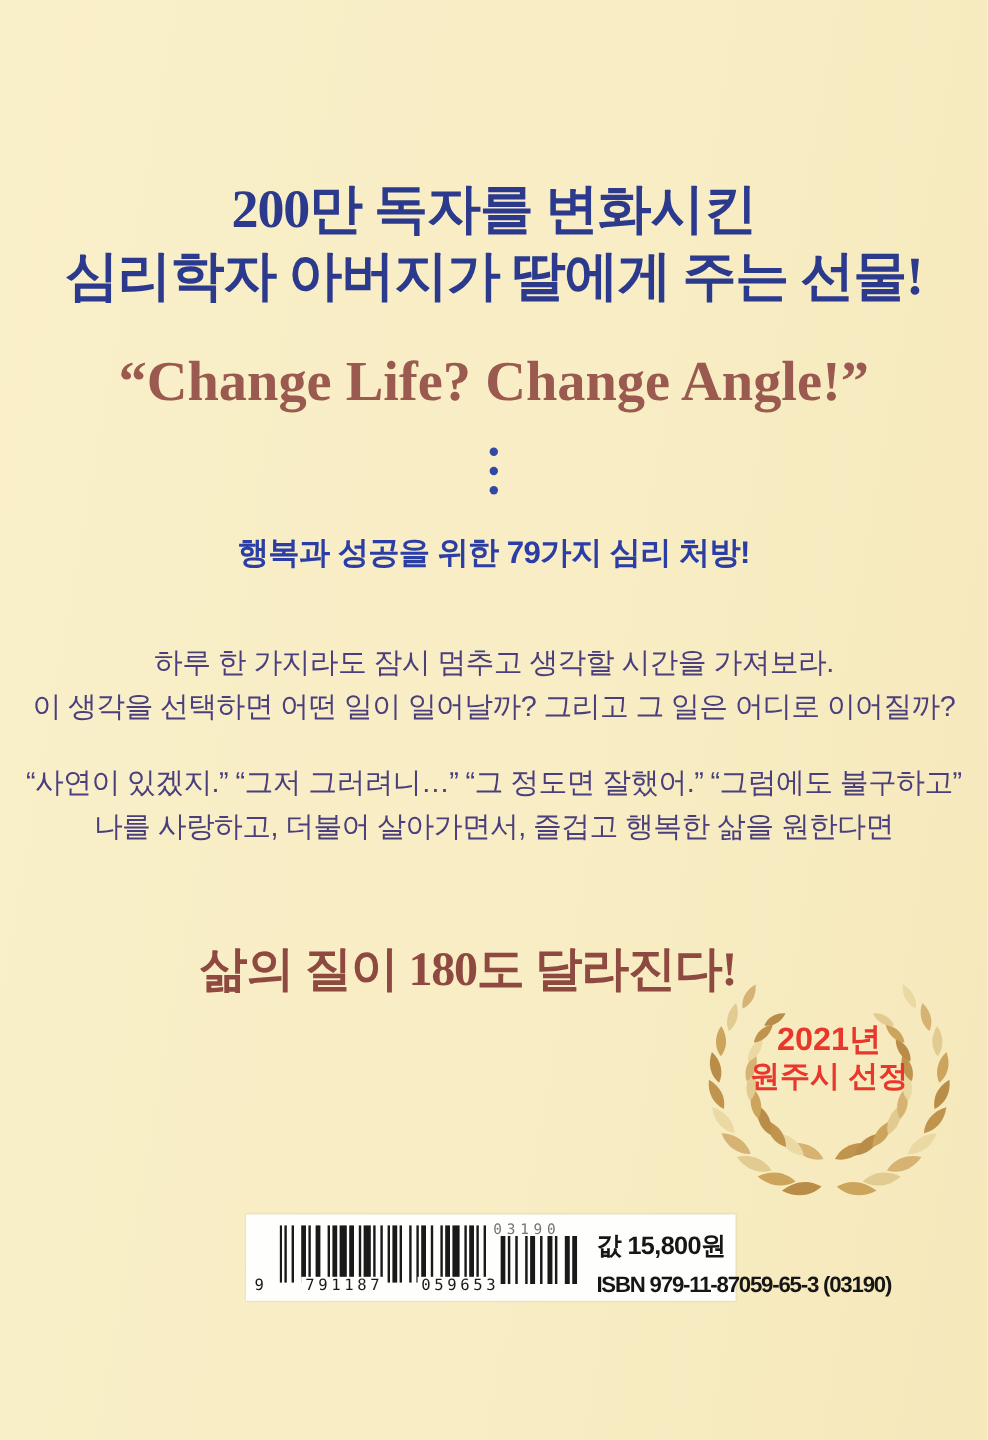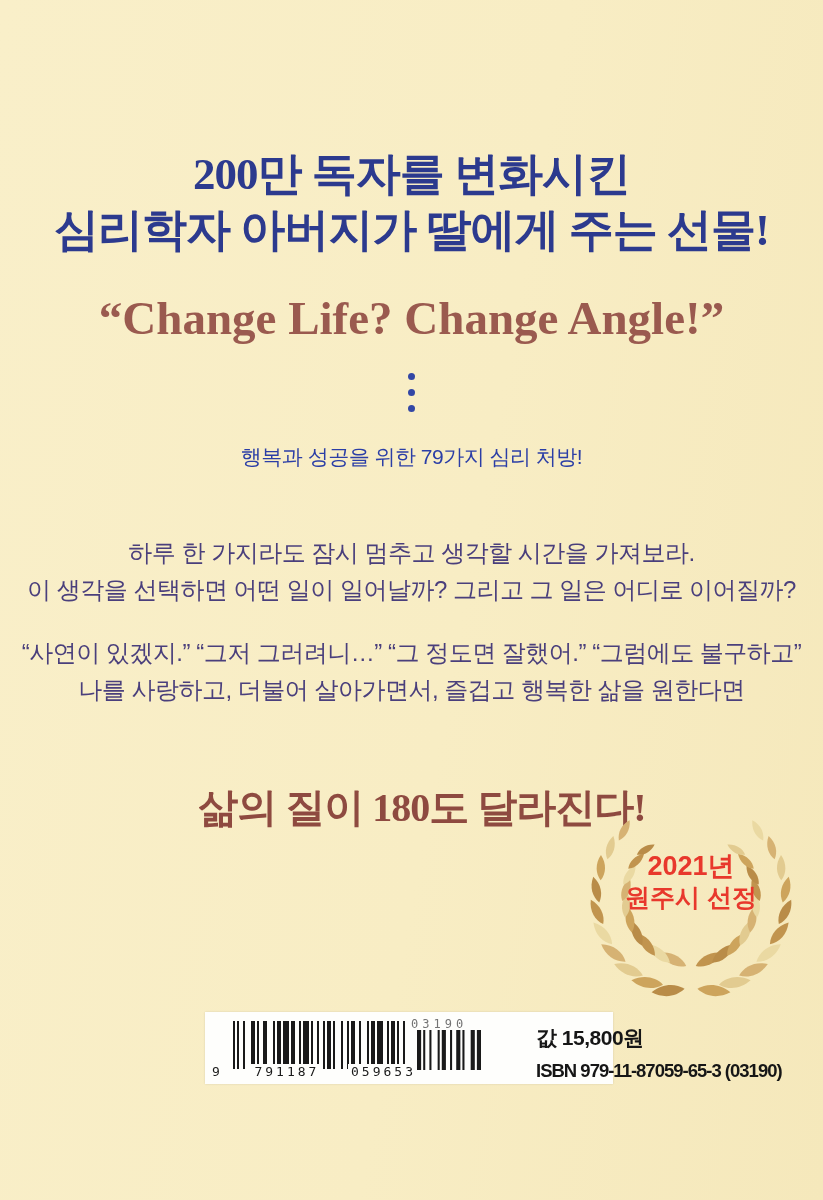--- a/index.html
+++ b/index.html
@@ -27,39 +27,39 @@
     font-weight:700;font-size:47px;line-height:52px;
     color:#9a5a4f;
   }
   .dots{top:364px;}
   .dots i{
     display:block;width:7px;height:7px;border-radius:50%;
     background:#3347a5;margin:9px auto;
   }
   .sub-headline{
     top:443px;
-    font-weight:400;font-size:21px;
+    font-weight:700;font-size:26px;
     color:#2b3ea6;letter-spacing:-0.5px;
   }
   .para{
     font-family:Liberation Sans, sans-serif;
     font-size:24px;line-height:37px;
     color:#4a3f7c;letter-spacing:-0.5px;
   }
   .para1{top:534px;}
   .para2{top:634px;}
   .para2 .strong-line{
     display:block;margin-top:6px;
     font-weight:700;font-size:30px;color:#453a78;
   }
   .tagline{
     top:780px;left:0;width:780px;text-align:center;
     font-family:"Liberation Serif","DejaVu Serif",serif;
     font-weight:700;font-size:40px;
-    color:#8e4a40;letter-spacing:-1px;margin-left:32px;
+    color:#8e4a40;letter-spacing:-1px;
   }
   .badge{
     top:792px;left:562px;width:258px;height:220px;
   }
   .badge svg{position:absolute;left:0;top:0;width:258px;height:220px;}
   .badge-text{
     position:absolute;left:0;top:59px;width:258px;
     text-align:center;color:#e8382c;font-weight:700;
   }
   .badge-text .b1{font-size:27px;line-height:31px;}
@@ -78,21 +78,21 @@
     font-family:"DejaVu Sans Mono","Liberation Mono",monospace;
     font-size:13px;color:#1a1a1a;background:transparent;
   }
   .bc-digits span{background:#fefefc;padding:0 3px;letter-spacing:3px;}
   .bc-addon{position:absolute;left:212px;top:18px;width:64px;height:40px;}
   .bc-addon-num{
     position:absolute;left:206px;top:5px;width:76px;text-align:left;
     font-family:"DejaVu Sans Mono","Liberation Mono",monospace;
     font-size:12px;letter-spacing:4px;color:#737373;
   }
-  .bc-texts{position:absolute;left:292px;top:12px;width:116px;color:#161616;margin-left:39px;}
+  .bc-texts{position:absolute;left:292px;top:12px;width:116px;color:#161616;}
   .bc-price{font-size:21px;font-weight:700;letter-spacing:-0.5px;white-space:nowrap;}
   .bc-isbn{font-size:18.5px;font-weight:700;letter-spacing:-1px;margin-top:8px;white-space:nowrap;}
 </style>
 </head>
 <body>
 
 <div class="page">
 
   <div class="abs ctr headline">
     <div>200만 독자를 변화시킨</div>

